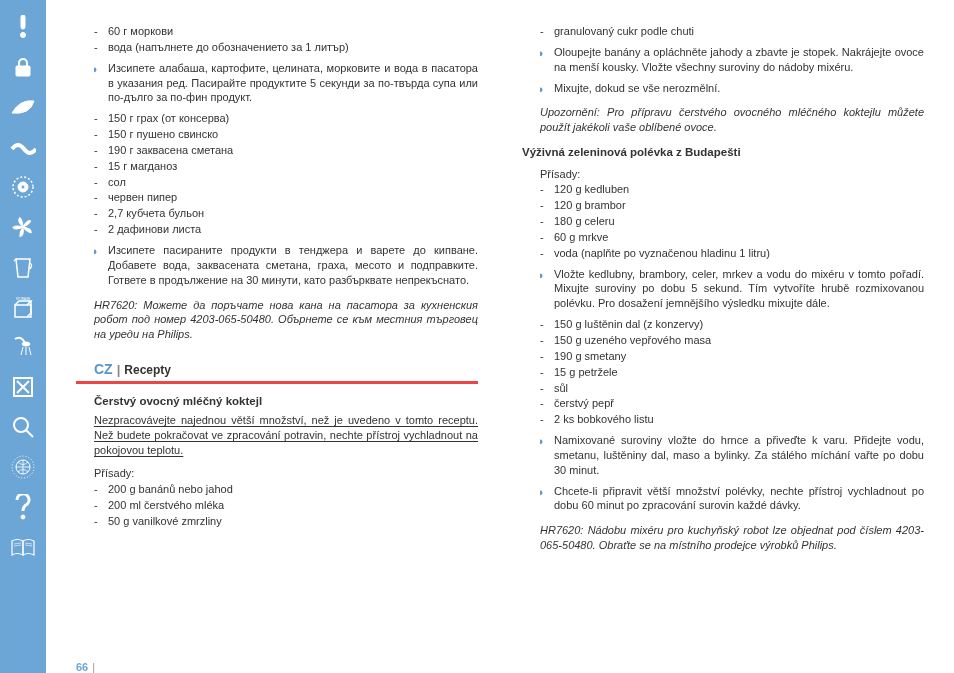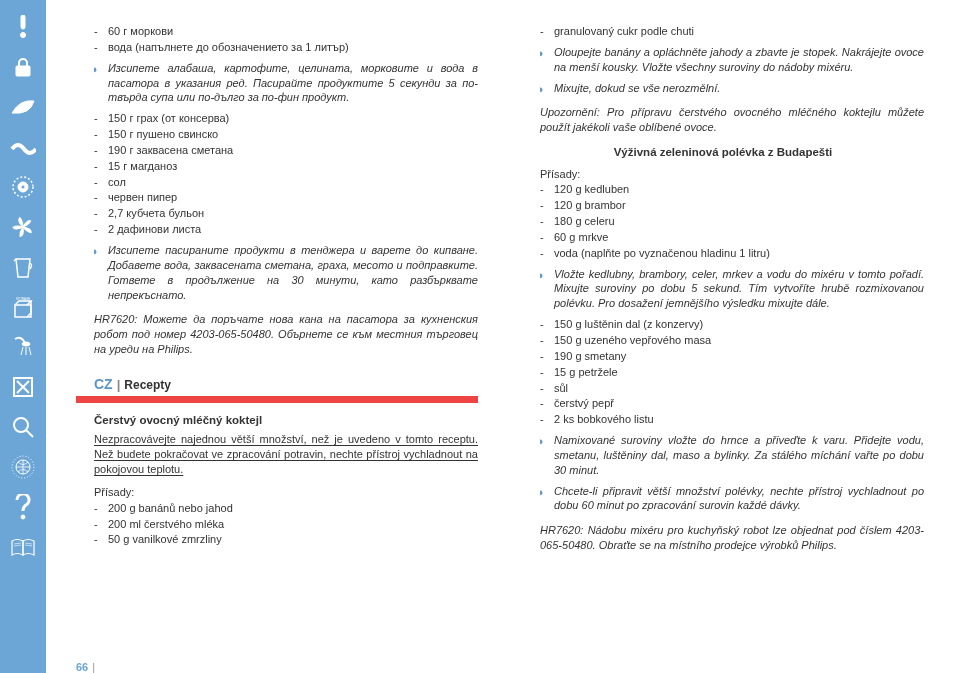--- a/index.html
+++ b/index.html
@@ -39,37 +39,37 @@
     padding: 24px 30px 10px 30px;
   }
   .columns {
     display: flex;
     gap: 44px;
     height: 590px;
   }
   .col { flex: 1; line-height: 1.35; }
   .ing { padding-left: 32px; margin-bottom: 1px; position: relative; }
   .ing::before { content: "-"; position: absolute; left: 18px; }
-  .step { padding-left: 32px; margin-top: 6px; margin-bottom: 6px; position: relative; text-align: justify; font-style: italic; }
+  .step { padding-left: 32px; margin-top: 6px; margin-bottom: 6px; position: relative; text-align: justify; }
   .step::before {
     content: "◗"; color: #5a95c7; position: absolute; left: 16px; top:1px;
   }
   .note { font-style: italic; padding-left: 18px; margin-top: 10px; margin-bottom: 10px; text-align: justify; }
   .section-head {
     padding-left: 18px;
     margin-top: 18px;
     margin-bottom: 4px;
-    border-bottom: 7px solid #ef4444;
+    border-bottom: 3px solid #ef4444;
     padding-bottom: 2px;
   }
   .section-head .lang { color: #5a95c7; font-weight: bold; font-size: 14px; }
   .section-head .sep { color: #888; font-weight: bold; font-size: 13px; margin: 0 4px; }
   .section-head .title { font-weight: bold; font-size: 12px; }
   .recipe-title { font-weight: bold; padding-left: 18px; margin-top: 10px; margin-bottom: 4px; font-size:11.5px;}
-  .recipe-title.center { text-align: center; padding-left:0; }
+  .recipe-title.center { text-align: left; padding-left:0; }
   .intro { padding-left: 18px; margin-bottom: 8px; text-align: justify; }
   .intro.underline { text-decoration: underline; text-underline-offset: 2px; }
   .sub { padding-left: 18px; margin-top: 6px; margin-bottom: 1px; }
   .page-num {
     position: absolute;
     left: 30px;
     bottom: 0;
     color: #999;
     font-size: 11px;
   }

